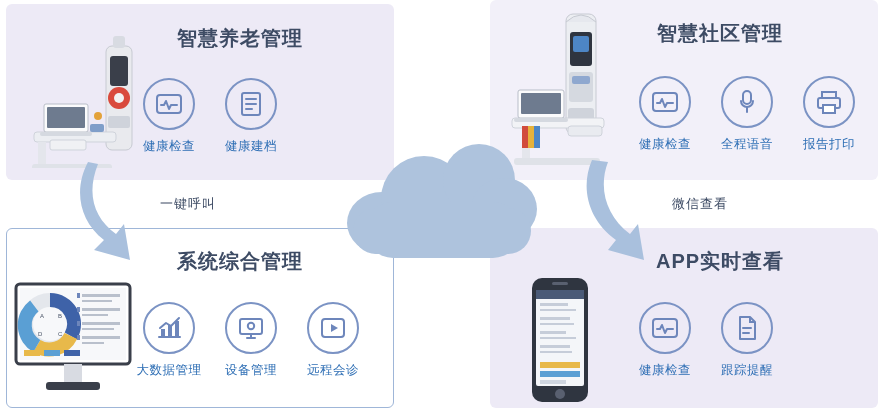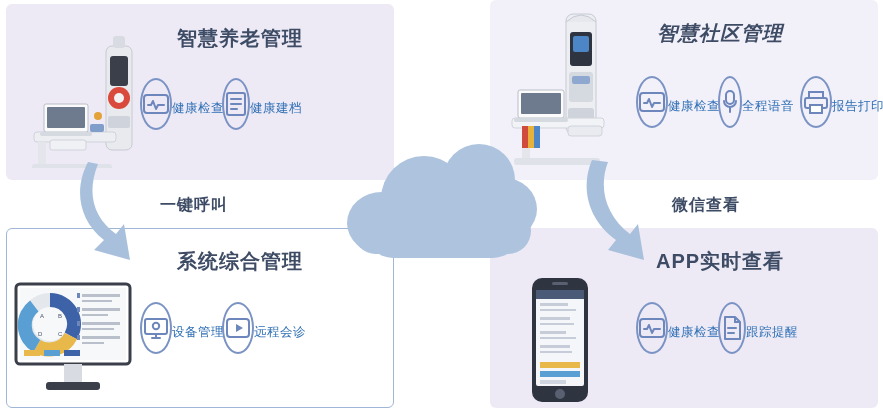--- a/index.html
+++ b/index.html
@@ -12,21 +12,21 @@
   }
   .quadrant{position:absolute;border-radius:6px;box-sizing:border-box;}
   .q-tl{left:6px;top:4px;width:388px;height:176px;background:#edeaf6;}
   .q-tr{left:490px;top:0px;width:388px;height:180px;background:#f2f0f9;}
   .q-bl{left:6px;top:228px;width:388px;height:180px;background:#ffffff;border:1px solid #9fb6d8;}
   .q-br{left:490px;top:228px;width:388px;height:180px;background:#edeaf6;}
   .title-abs{position:absolute;font-size:20px;color:#3d4b64;font-weight:bold;letter-spacing:1px;}
 
   
   .icon-group{position:absolute;display:flex;gap:24px;}
-  .icon-item{width:58px;display:flex;flex-direction:row;align-items:center;}
+  .icon-item{width:58px;display:flex;flex-direction:column;align-items:center;}
   .circle{
     width:52px;height:52px;border-radius:50%;
     border:2px solid #7b93c4;box-sizing:border-box;
     display:flex;align-items:center;justify-content:center;
     background:transparent;
   }
   .circle svg{display:block;}
   .icon-label{
     margin-top:8px;font-size:12.5px;color:#2f6fb5;white-space:nowrap;letter-spacing:.5px;
   }
@@ -37,35 +37,35 @@
   }
   .cloud .c{position:absolute;background:#aec3dd;border-radius:50%;}
   .cloud-text{
     position:absolute;left:0;top:36px;width:190px;text-align:center;
     font-size:19px;color:#ffffff;font-weight:bold;line-height:26px;letter-spacing:2px;
     z-index:3;
   }
 
   
   .arrow{position:absolute;}
-  .arrow-label{position:absolute;font-size:16px;color:#3d4b64;letter-spacing:1px;font-weight:bold;}
+  .arrow-label{position:absolute;font-size:13px;color:#3d4b64;letter-spacing:1px;}
 
   
   .device{position:absolute;}
 </style>
 </head>
 <body>
 
 <div class="quadrant q-tl"></div>
 <div class="quadrant q-tr"></div>
 <div class="quadrant q-bl"></div>
 <div class="quadrant q-br"></div>
 
 <div class="title-abs" style="left:120px;top:25px;width:240px;text-align:center;">智慧养老管理</div>
-<div class="title-abs" style="left:600px;top:20px;width:240px;text-align:center;font-style:italic;">智慧社区管理</div>
+<div class="title-abs" style="left:600px;top:20px;width:240px;text-align:center;">智慧社区管理</div>
 <div class="title-abs" style="left:120px;top:248px;width:240px;text-align:center;">系统综合管理</div>
 <div class="title-abs" style="left:600px;top:248px;width:240px;text-align:center;">APP实时查看</div>
 
 <div class="device" style="left:20px;top:28px;">
 <svg width="140" height="140" viewBox="0 0 140 140">
 
   <rect x="86" y="18" width="26" height="104" rx="6" fill="#e9eaee" stroke="#c7cad2"></rect>
   <rect x="90" y="28" width="18" height="30" rx="3" fill="#3a3f4a"></rect>
   <circle cx="99" cy="70" r="11" fill="#d94a3d"></circle>
   <circle cx="99" cy="70" r="5" fill="#f2f2f2"></circle>
@@ -206,20 +206,32 @@
 
   <rect x="50" y="82" width="18" height="18" fill="#d8dbe2"></rect>
   <rect x="32" y="100" width="54" height="8" rx="3" fill="#3a3f4a"></rect>
 </svg>
 </div>
 
 <div class="icon-group" style="left:140px;top:302px;">
   <div class="icon-item">
     <div class="circle">
       <svg width="28" height="26" viewBox="0 0 28 26">
+          <line x1="4" y1="22" x2="25" y2="22" stroke="#6d86bb" stroke-width="2" stroke-linecap="round"></line>
+          <rect x="6" y="14" width="4" height="8" fill="#6d86bb"></rect>
+          <rect x="13" y="10" width="4" height="12" fill="#6d86bb"></rect>
+          <rect x="20" y="6" width="4" height="16" fill="#6d86bb"></rect>
+          <polyline points="5,13 11,8 16,11 24,3" fill="none" stroke="#6d86bb" stroke-width="2" stroke-linecap="round" stroke-linejoin="round"></polyline>
+        </svg>
+    </div>
+    <div class="icon-label">大数据管理</div>
+  </div>
+  <div class="icon-item">
+    <div class="circle">
+      <svg width="28" height="26" viewBox="0 0 28 26">
           <rect x="3" y="4" width="22" height="15" rx="2" fill="none" stroke="#6d86bb" stroke-width="2"></rect>
           <line x1="10" y1="23" x2="18" y2="23" stroke="#6d86bb" stroke-width="2" stroke-linecap="round"></line>
           <line x1="14" y1="19" x2="14" y2="23" stroke="#6d86bb" stroke-width="2"></line>
           <circle cx="14" cy="11" r="3.2" fill="none" stroke="#6d86bb" stroke-width="2"></circle>
         </svg>
     </div>
     <div class="icon-label">设备管理</div>
   </div>
   <div class="icon-item">
     <div class="circle">

